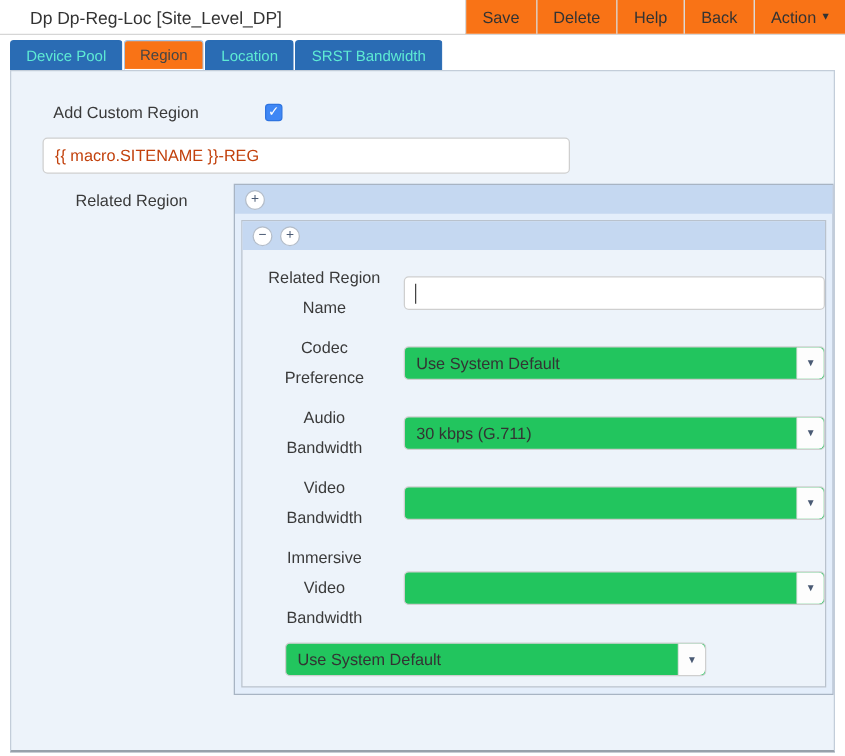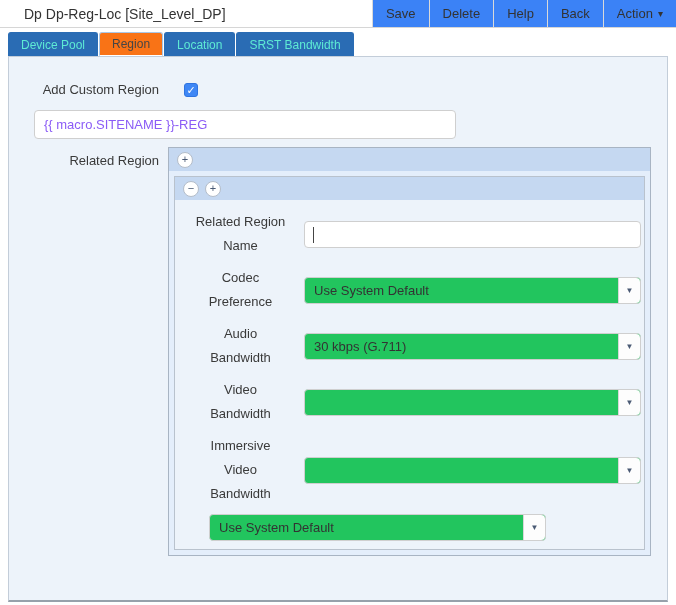--- a/index.html
+++ b/index.html
@@ -6,51 +6,51 @@
   html,body { width: 676px; height: 605px; background: #fff;
     font-family: "Liberation Sans", "DejaVu Sans", sans-serif; color: #333; }
 
   
   .app-header { height: 28px; display: flex; align-items: stretch;
     border-bottom: 1px solid #d6d6d6; background: #fff; }
   .app-title { flex: 1; font-size: 14px; color: #333; display: flex;
     align-items: center; padding-left: 24px; white-space: nowrap; }
   .hdr-btn { display: flex; align-items: center; padding: 0 13px;
     font-size: 13px; color: #333; border-left: 1px solid #d9d9d9;
-    cursor: pointer; background: #3b82f6; white-space: nowrap; }
+    cursor: pointer; background: #f97316; white-space: nowrap; }
   .caret { font-size: 10px; margin-left: 5px; color: #333; }
 
   
   .tabbar { height: 28px; background: #fff; display: flex;
     align-items: flex-end; padding-left: 8px; }
   .tab { height: 24px; display: flex; align-items: center; padding: 0 12px;
     font-size: 12px; font-weight: normal; background: #2a6cb4; color: #5eead4;
     border: 1px solid #2a6cb4; border-bottom: none;
     border-radius: 3px 3px 0 0; margin-right: 1px; cursor: pointer;
     white-space: nowrap; }
   .tab.active { background: #f97316; color: #454545; font-weight: normal;
     border: 1px solid #a9c7e7; border-bottom: 1px solid #fff; }
 
   
   .content { margin: 0 8px; height: 546px; background: #edf3fa;
     border: 1px solid #c3cdd9; border-bottom: 2px solid #97a1ab;
     padding-top: 25px; overflow: hidden; }
 
-  .row { display: flex; align-items: center; }
+  .row { display: flex; align-items: center; gap: 28px; }
   .olabel { width: 150px; text-align: right; font-size: 13px; color: #3a3a3a; }
 
   .row-check { margin-bottom: 13px; }
   .checkbox { width: 14px; height: 14px; margin-left: 25px; border-radius: 3px;
     background: #3f87f5; border: 1px solid #2f74e0; color: #fff;
     font-size: 11px; line-height: 12px; text-align: center; cursor: pointer; }
 
   .row-name { margin-bottom: 8px; }
   .text-input { margin-left: 25px; width: 422px; height: 29px;
     border: 1px solid #cfcfcf; border-radius: 4px; background: #fff;
-    font-size: 13px; color: #8b5cf6; padding: 0 9px;
+    font-size: 13px; color: #c2410c; padding: 0 9px;
     font-family: "Liberation Sans", sans-serif; }
 
   .row-panel { align-items: flex-start; }
   .row-panel .olabel { padding-top: 6px; }
 
   
   .outer-panel { margin-left: 9px; width: 483px; border: 1px solid #a8b4c3;
     background: #e4eefb; }
   .panel-header { height: 23px; background: #c5d8f1; display: flex;
     align-items: center; padding-left: 8px; gap: 6px; }

